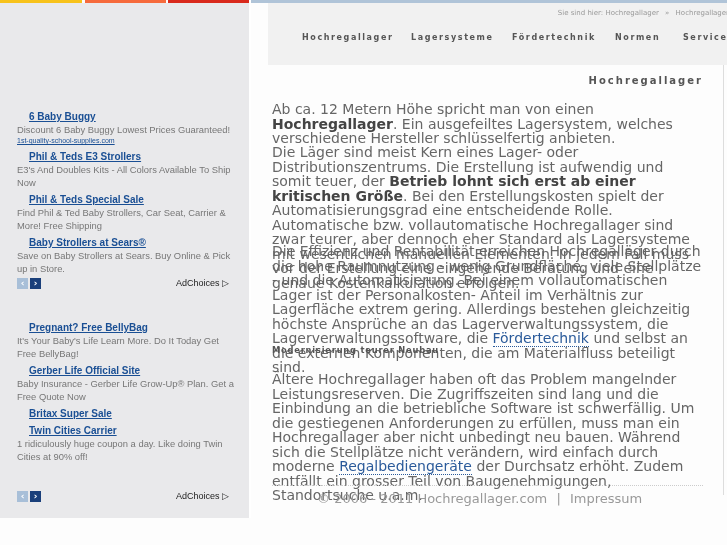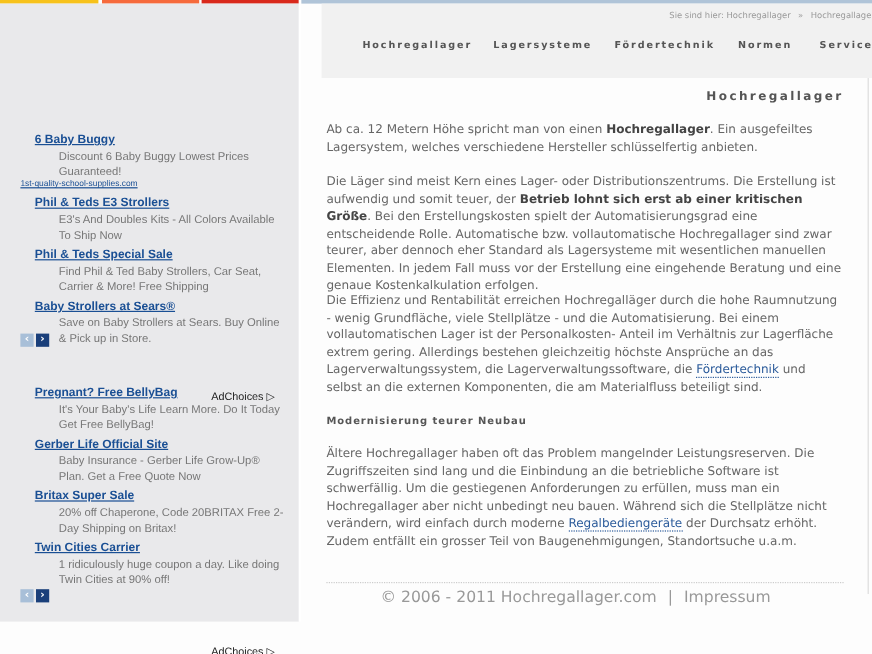--- a/index.html
+++ b/index.html
@@ -17,32 +17,32 @@
     position: absolute; left: 0; top: 3px; width: 249px; height: 515px;
     background: #e9e9eb;
   }
   .sidebar-sep { position: absolute; left: 249px; top: 0; width: 2px; height: 518px; background: #ffffff; }
   .adblock { position: absolute; left: 17px; width: 220px; font-family: "Liberation Sans", sans-serif; }
   .ad { margin-bottom: 4px; }
   .ad-title {
     display: block; font-size: 10px; font-weight: bold; color: #1a4f94;
     text-decoration: underline; line-height: 13px; cursor: pointer; padding-left: 12px;
   }
-  .ad-desc { font-size: 9.4px; color: #777; line-height: 13px; margin-left: 32px; }
+  .ad-desc { font-size: 9.4px; color: #777; line-height: 13px; }
   .ad-url { display: block; font-size: 7px; color: #1a4f94; text-decoration: underline; line-height: 10px; }
   .ad-nav { position: absolute; left: 17px; width: 220px; height: 12px; }
   .nav-btn {
     position: absolute; top: 0; width: 11px; height: 11px;
     color: #fff; font-size: 9px; line-height: 11px; text-align: center; font-weight: bold;
   }
   .nav-prev { left: 0; background: #a8bfd8; }
   .nav-next { left: 13px; background: #1a3f7a; }
   .adchoices {
     position: absolute; right: 8px; top: 0; font-size: 9px; color: #222;
-    font-family: "Liberation Sans", sans-serif; line-height: 11px; margin-top: 47px;
+    font-family: "Liberation Sans", sans-serif; line-height: 11px;
   }
   
   .header {
     position: absolute; left: 268px; top: 3px; width: 483px; height: 62px;
     background: #f1f1f1;
     text-decoration: underline;
   }
   .breadcrumb {
     position: absolute; right: 22px; top: 6px;
     font-size: 7px; color: #999;
@@ -56,21 +56,21 @@
     letter-spacing: 1.6px; color: #555; text-decoration: none; cursor: pointer;
   }
   
   .content {
     position: absolute; left: 251px; top: 65px; width: 452px; height: 480px;
   }
   .page-title {
     position: absolute; right: 0; top: 10px;
     font-size: 10px; font-weight: bold; color: #555; letter-spacing: 2px;
   }
-  .text { position: absolute; left: 21px; width: 432px; font-size: 10px; line-height: 14.5px; color: #666; }
+  .text { position: absolute; left: 21px; width: 432px; font-size: 14px; line-height: 14.5px; color: #666; }
   .text b { color: #444; }
   .text .link { color: #2a5a9a; border-bottom: 1px dotted #2a5a9a; cursor: pointer; }
   .subhead {
     position: absolute; left: 21px; font-size: 8.3px; font-weight: bold; color: #555; letter-spacing: 0.8px;
   }
   .footer-line {
     position: absolute; left: 272px; top: 485px; width: 431px; border-top: 1px dotted #ccc;
   }
   .footer {
     position: absolute; left: 273px; top: 491px; font-size: 13px; color: #999; margin-left: 44px;
@@ -121,21 +121,20 @@
   <div class="ad">
     <a class="ad-title">Pregnant? Free BellyBag</a>
     <div class="ad-desc">It's Your Baby's Life Learn More. Do It Today Get Free BellyBag!</div>
   </div>
   <div class="ad">
     <a class="ad-title">Gerber Life Official Site</a>
     <div class="ad-desc">Baby Insurance - Gerber Life Grow-Up® Plan. Get a Free Quote Now</div>
   </div>
   <div class="ad">
     <a class="ad-title">Britax Super Sale</a>
-    <div class="ad-desc">20% off Chaperone, Code 20BRITAX Free 2-Day Shipping on Britax!</div>
   </div>
   <div class="ad">
     <a class="ad-title">Twin Cities Carrier</a>
     <div class="ad-desc">1 ridiculously huge coupon a day. Like doing Twin Cities at 90% off!</div>
   </div>
 </div>
 <div class="ad-nav" style="top:491px">
   <div class="nav-btn nav-prev">‹</div>
   <div class="nav-btn nav-next">›</div>
   <span class="adchoices">AdChoices ▷</span>

